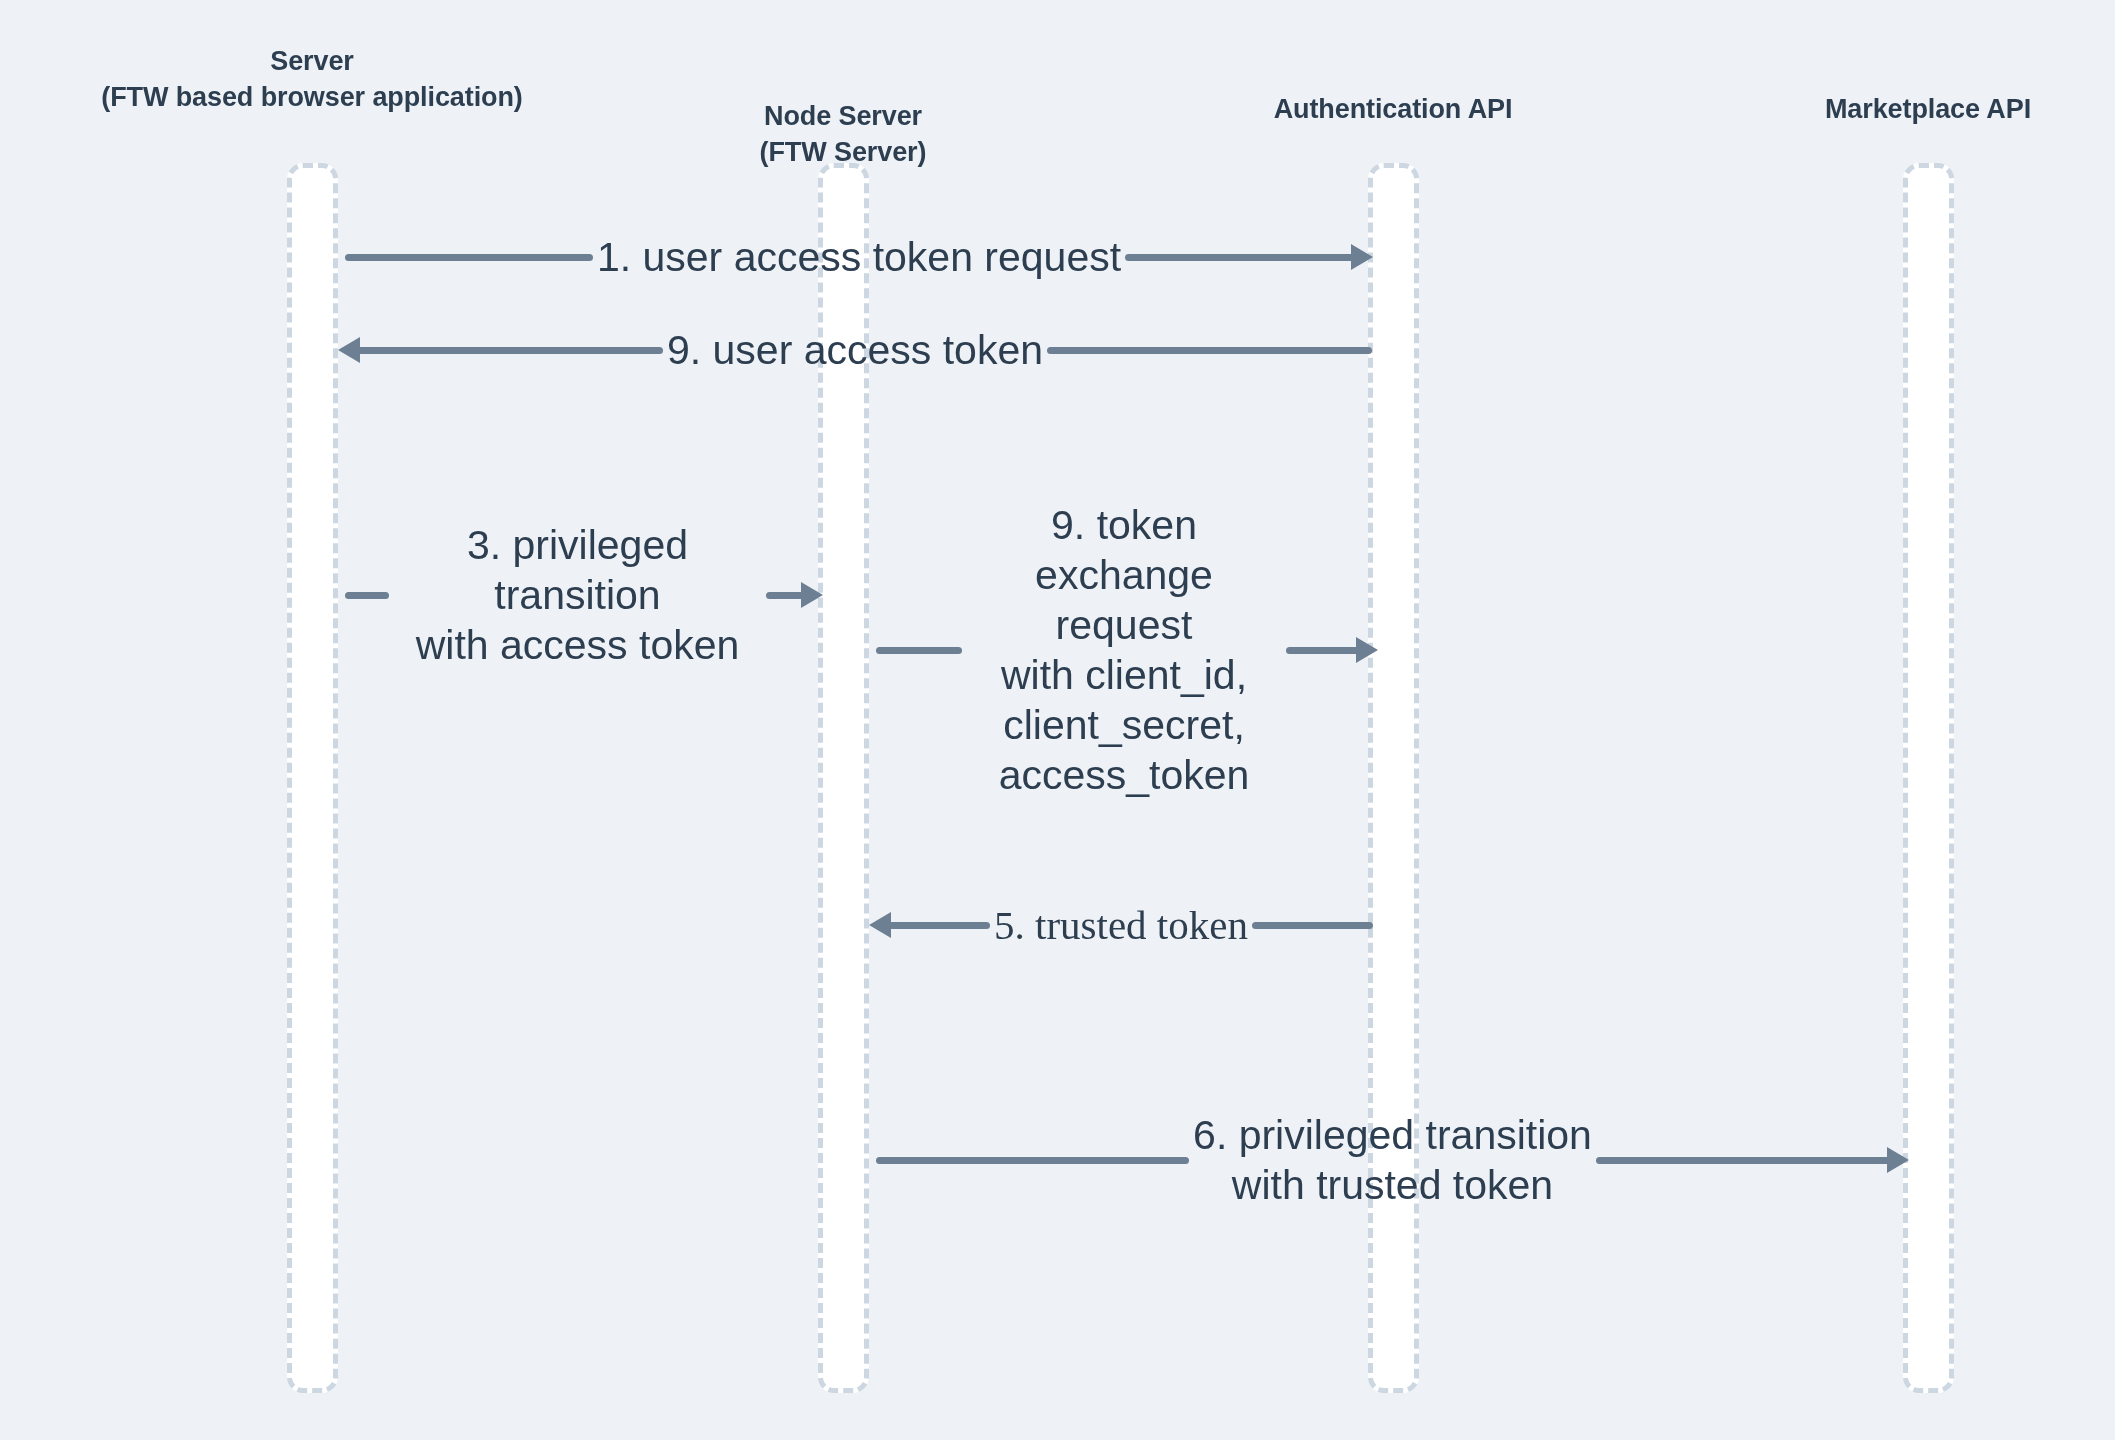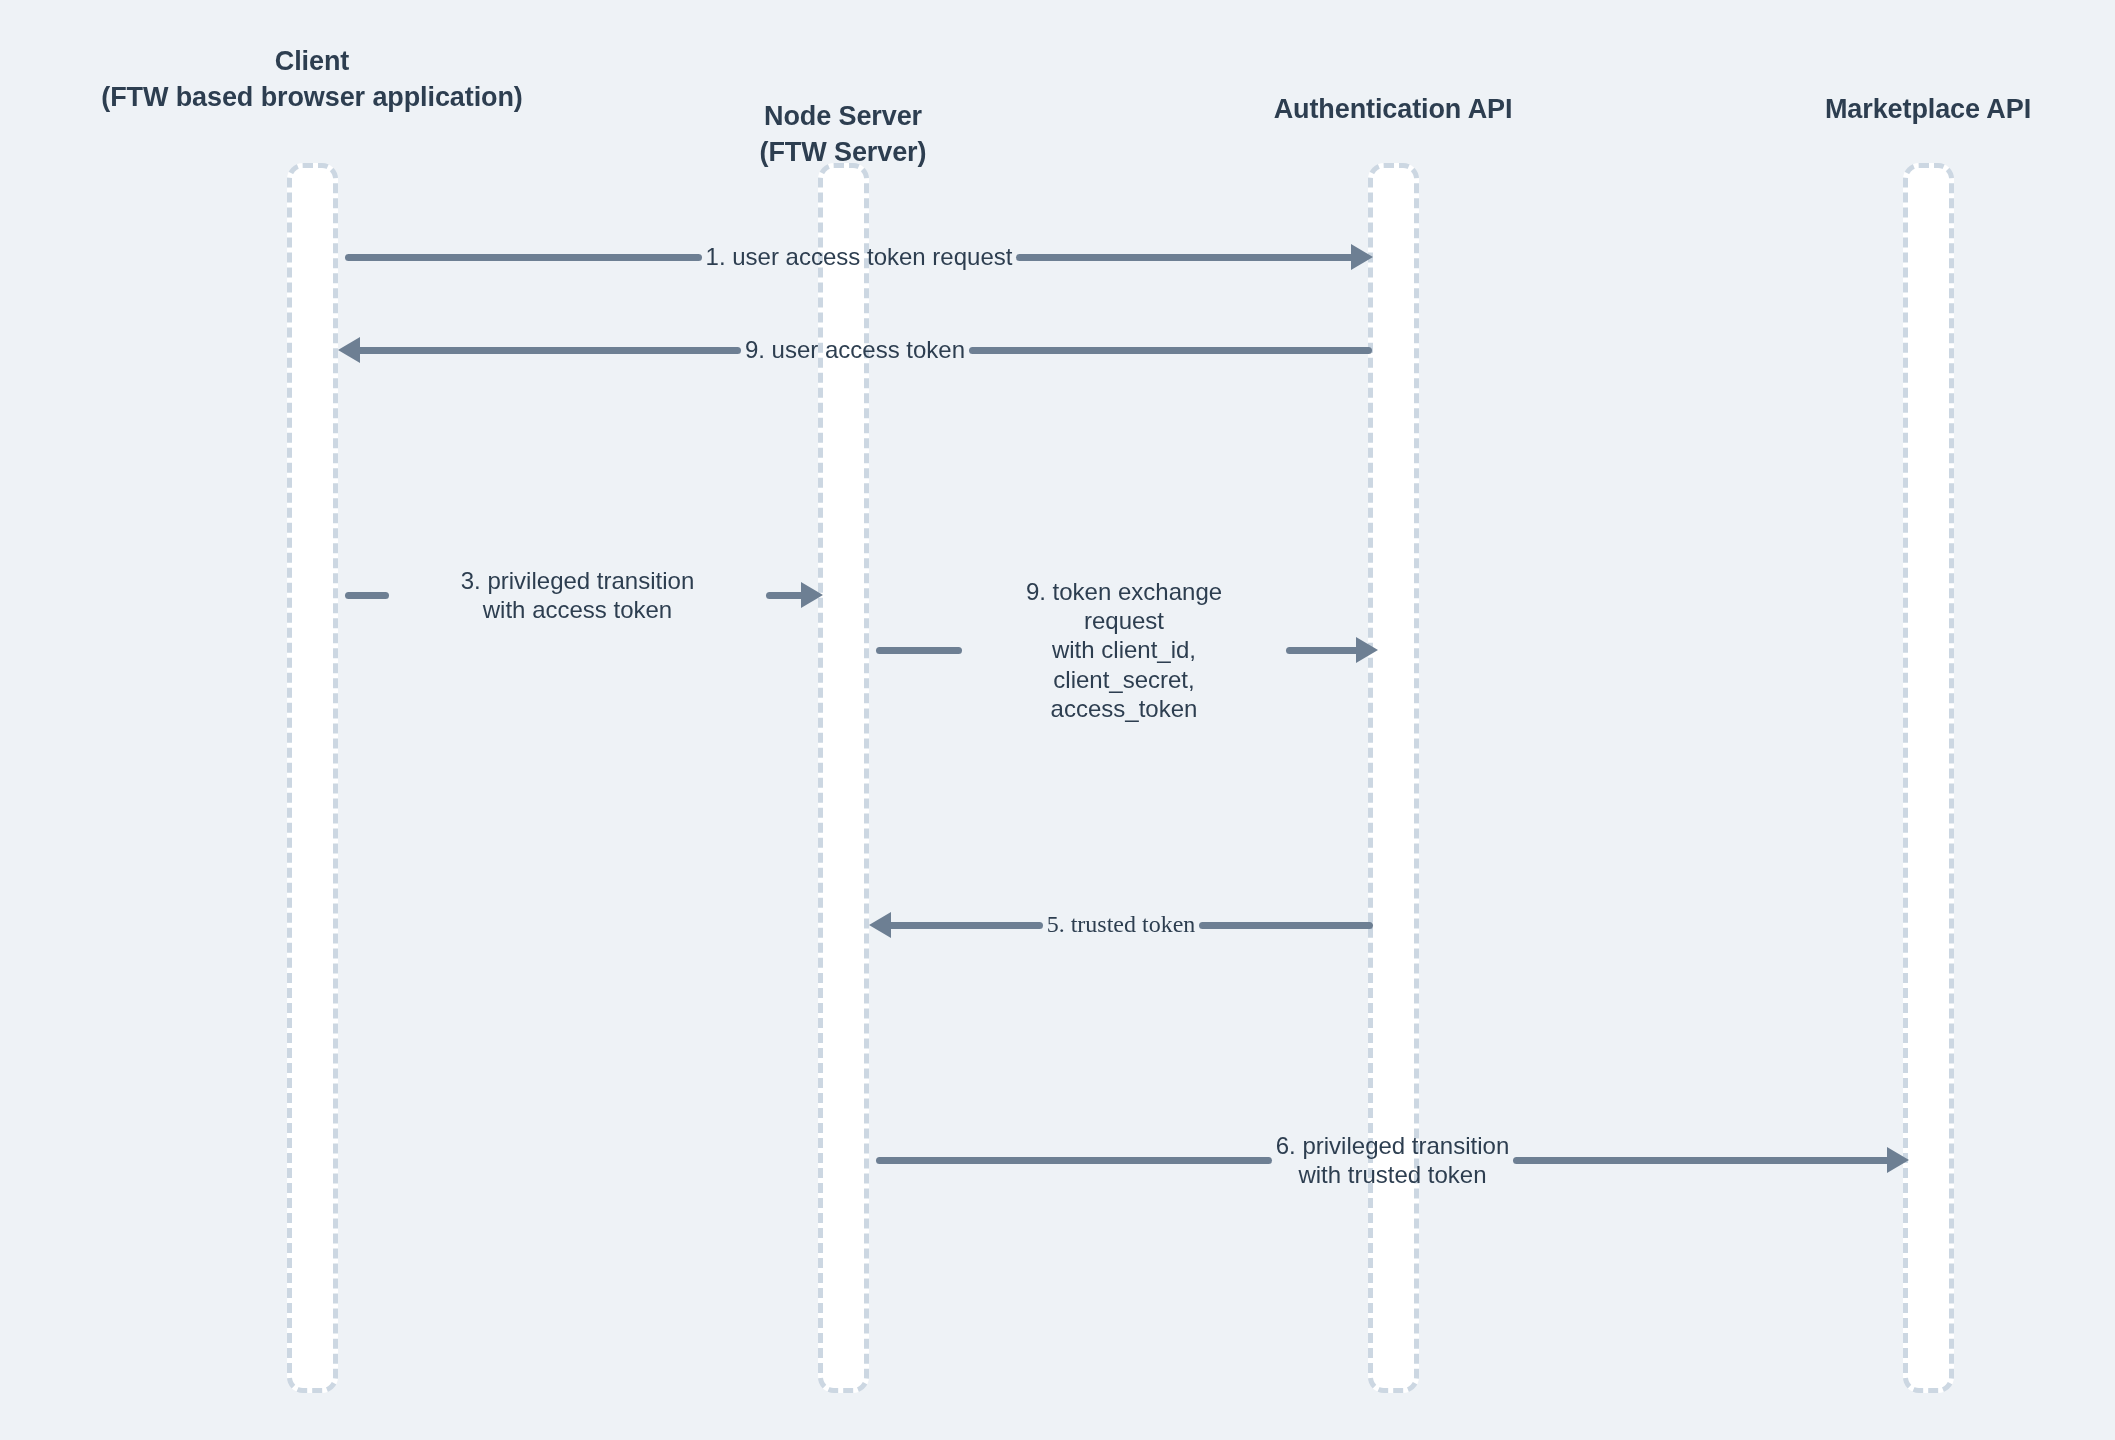--- a/index.html
+++ b/index.html
@@ -42,21 +42,21 @@
 
   
   .message {
     position: absolute;
     display: flex;
     align-items: center;
     pointer-events: none;
   }
   .msg-label {
     color: #2d3e50;
-    font-size: 24px;
+    font-size: 41px;
     line-height: 1.22;
     text-align: center;
     white-space: pre-line;
     padding: 0 4px;
     flex: 0 0 auto;
   }
   .seg {
     flex: 1 1 auto;
     position: relative;
     height: 24px;
@@ -98,21 +98,21 @@
   }
   
   .seg.stub-left  { flex: 0 0 auto; }
   .seg.stub-right { flex: 0 0 auto; }
 </style>
 </head>
 <body>
 
 <div id="diagram">
 
-  <div class="actor-header" style="left:2px; top:44px; width:620px;">Client
+  <div class="actor-header" style="left:2px; top:44px; width:620px;">Server
 (FTW based browser application)</div>
   <div class="actor-header" style="left:603px; top:56px; width:480px;margin-top:43px;">Node Server
 (FTW Server)</div>
   <div class="actor-header" style="left:1153px; top:92px; width:480px;">Authentication API</div>
   <div class="actor-header" style="left:1688px; top:92px; width:480px;">Marketplace API</div>
 
   <div class="lifeline" style="left:287px; top:163px; width:51px; height:1230px;"></div>
   <div class="lifeline" style="left:818px; top:163px; width:51px; height:1230px;"></div>
   <div class="lifeline" style="left:1368px; top:163px; width:51px; height:1230px;"></div>
   <div class="lifeline" style="left:1903px; top:163px; width:51px; height:1230px;"></div>

